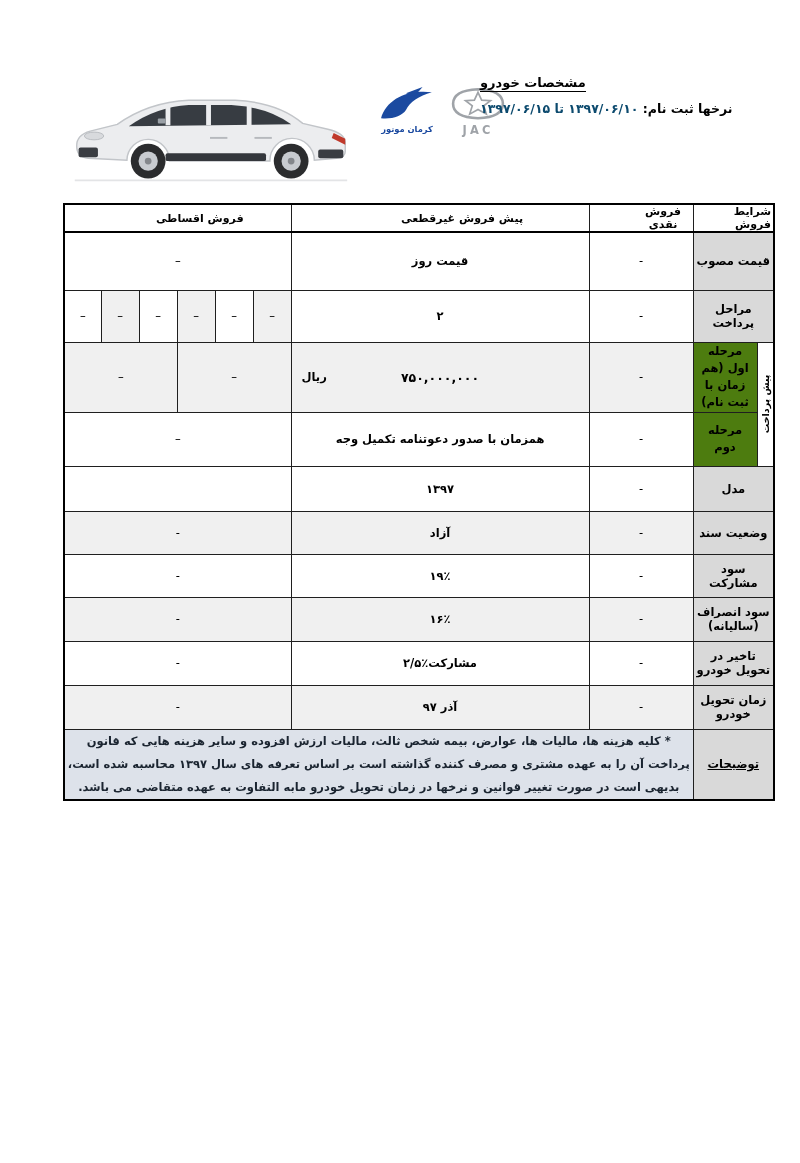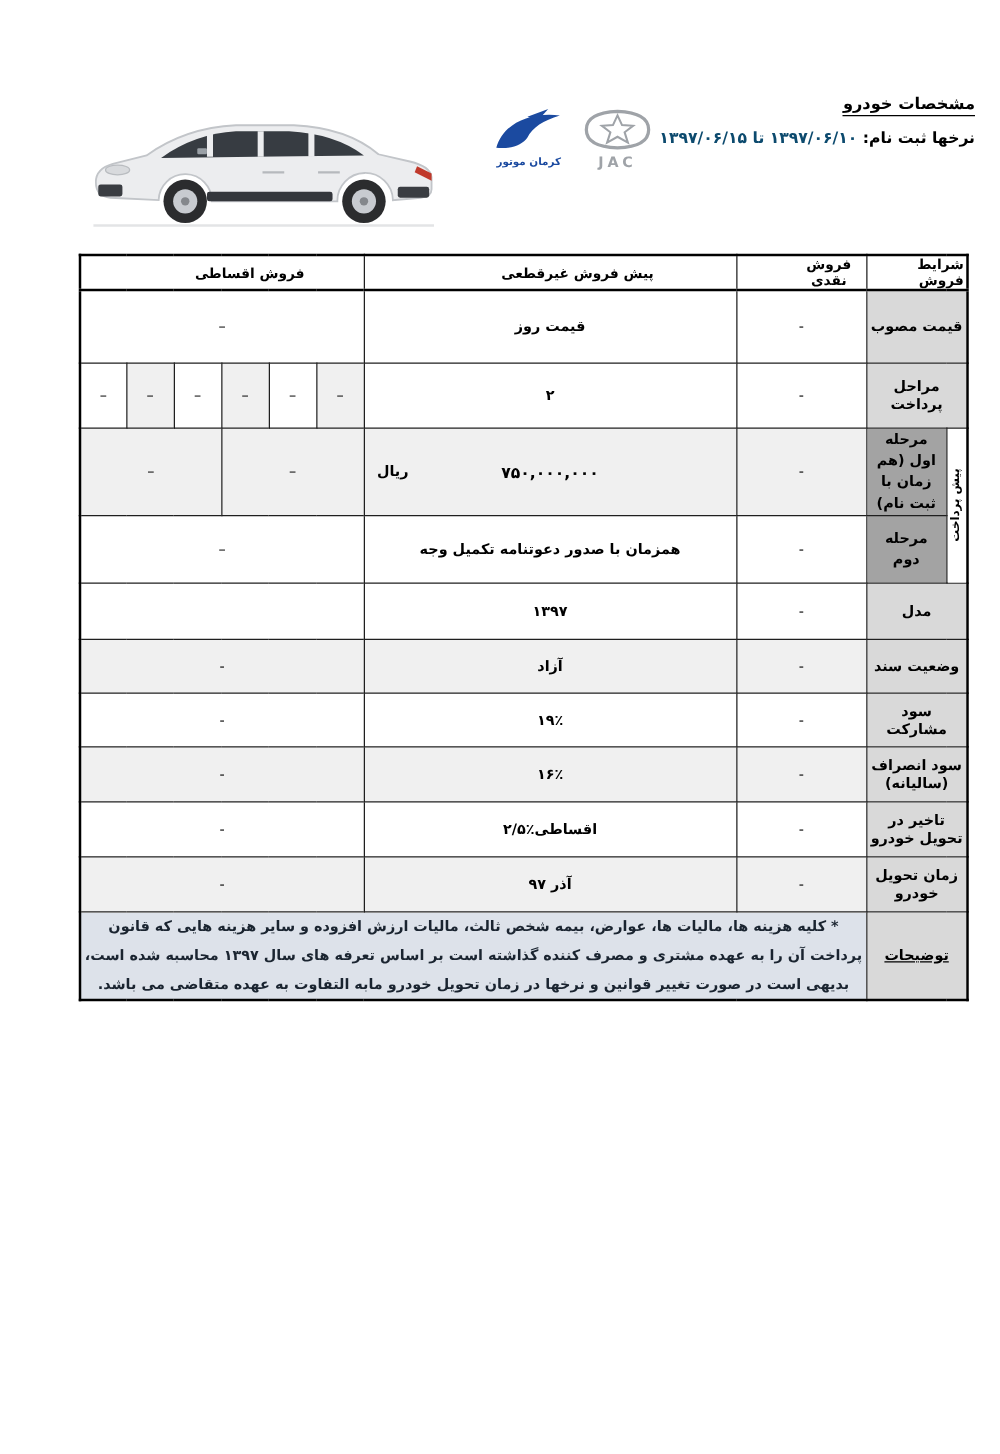--- a/index.html
+++ b/index.html
@@ -1,37 +1,37 @@
 <!DOCTYPE html>
 <html lang="fa"><head>
 <meta charset="utf-8">
 <style>
   html,body{margin:0;padding:0;background:#fff;}
   .page{position:relative;width:800px;height:1163px;background:#ffffff;overflow:hidden;
         font-family:"DejaVu Sans",sans-serif;color:#000;}
 
   
   .car{position:absolute;left:62px;top:78px;width:296px;height:114px;}
-  .logos{position:absolute;left:374px;top:84px;width:138px;height:54px;display:flex;gap:6px;align-items:flex-start;margin-left:16px;}
-  .hdr-right{position:absolute;right:20px;top:72px;width:300px;text-align:right;direction:rtl;}
+  .logos{position:absolute;left:374px;top:84px;width:138px;height:54px;display:flex;gap:6px;align-items:flex-start;}
+  .hdr-right{position:absolute;right:20px;top:72px;width:300px;text-align:left;direction:rtl;}
   .spec-title{display:inline-block;font-weight:bold;font-size:13px;border-bottom:1.5px solid #000;padding-bottom:1px;}
   .model-line{margin-top:8px;font-size:12px;}
   .model-line b{font-size:12.5px;}
   .sale-title{margin-top:37px;font-weight:bold;font-size:13px;}
   .register-line{margin-top:9px;font-size:12.5px;font-weight:bold;}
   .register-line .dates{color:#0c4a6e;}
 
   
   table.sheet{position:absolute;left:63px;top:203px;width:710px;border-collapse:collapse;
               table-layout:fixed;direction:rtl;border:2px solid #000;}
   table.sheet td{border:1px solid #1f1f1f;text-align:center;vertical-align:middle;
                  font-size:11.5px;padding:0 2px;overflow:hidden;}
   tr.hdr td{font-weight:bold;height:17px;font-size:11px;border-bottom:2px solid #000;background:#fff;padding-left:46px;}
   td.lbl{background:#d9d9d9;font-weight:bold;font-size:11px;}
-  td.lbl-sm{background:#a3a3a3;font-weight:bold;font-size:8.5px;line-height:1.5;padding:0 3px;}
+  td.lbl-sm{background:#4d7c0f;font-weight:bold;font-size:8.5px;line-height:1.5;padding:0 3px;}
   .val{font-weight:bold;font-size:12px;}
   .dash{font-size:12px;}
   td.shade{background:#f0f0f0;}
   
   td.i1{border-left:1px solid #b5b5b5;background:#f0f0f0;}
   td.i2{border-right:1px solid #b5b5b5;border-left:1px solid #b5b5b5;background:#fff;}
   td.i3{border-right:1px solid #b5b5b5;border-left:3px solid #4d4d4d;background:#f0f0f0;}
   td.i4{border-right:3px solid #4d4d4d;border-left:1px solid #b5b5b5;background:#fff;}
   td.i5{border-right:1px solid #b5b5b5;border-left:1px solid #b5b5b5;background:#f0f0f0;}
   td.i6{border-right:1px solid #b5b5b5;background:#fff;}
@@ -183,21 +183,21 @@
     <tr style="height:44px">
       <td colspan="2" class="lbl">سود انصراف (سالیانه)</td>
       <td class="dash shade">-</td>
       <td class="val shade">۱۶٪</td>
       <td colspan="6" class="dash shade">-</td>
     </tr>
 
     <tr style="height:44px">
       <td colspan="2" class="lbl">تاخیر در تحویل خودرو</td>
       <td class="dash">-</td>
-      <td class="val"><span>اقساطی</span><span>٪۲/۵</span></td>
+      <td class="val"><span>مشارکت</span><span>٪۲/۵</span></td>
       <td colspan="6" class="dash">-</td>
     </tr>
 
     <tr style="height:44px">
       <td colspan="2" class="lbl">زمان تحویل خودرو</td>
       <td class="dash shade">-</td>
       <td class="val shade">آذر ۹۷</td>
       <td colspan="6" class="dash shade">-</td>
     </tr>
 

